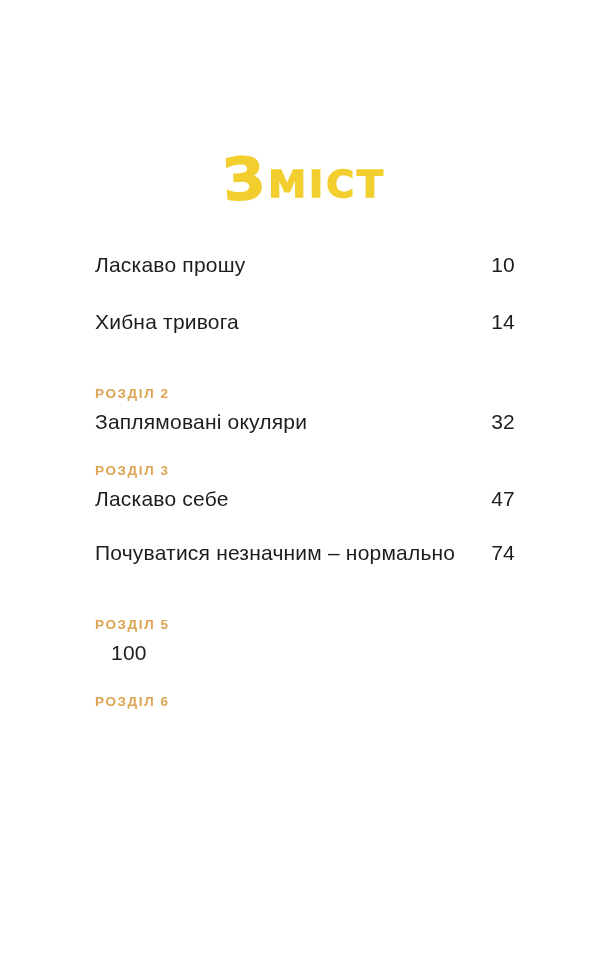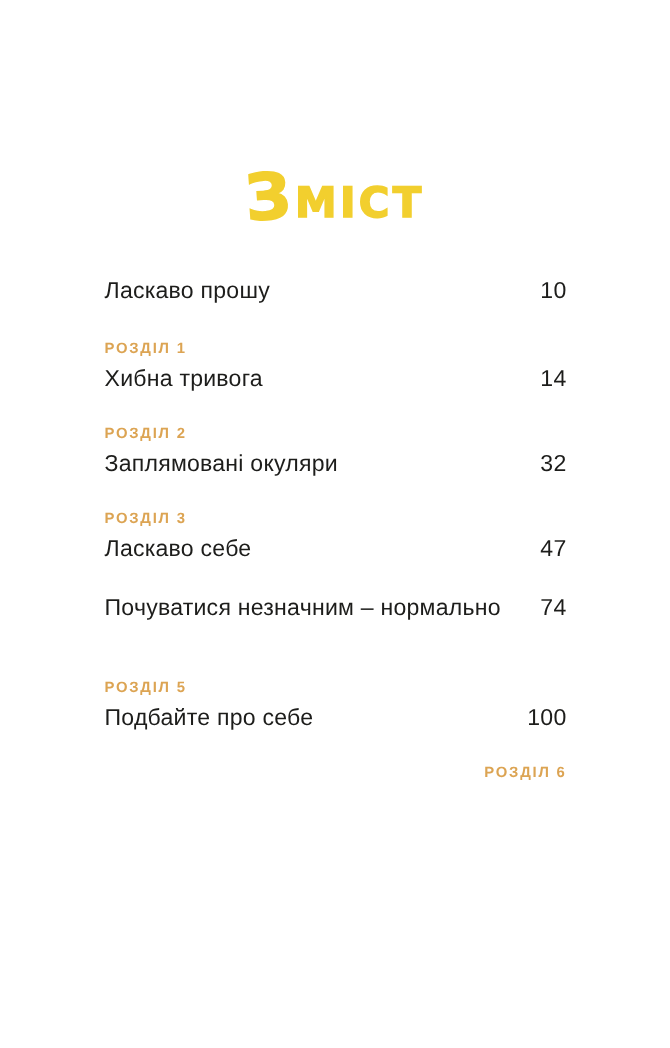--- a/index.html
+++ b/index.html
@@ -53,38 +53,37 @@
   }
   .entry { flex: 1 1 auto; }
   .pnum { flex: 0 0 auto; margin-left: 16px; }
   
   .intro   { top: 253px; }
   .sec-0   { top: 310px; }
   .sec-1   { top: 387px; }
   .sec-2   { top: 464px; }
   .sec-3   { top: 541px; }
   .sec-4   { top: 618px; }
-  .sec-5   { top: 695px; text-align: right; }
+  .sec-5   { top: 695px; }
 </style>
 </head>
 <body>
 
 <main>
 
   <h1 class="page-title"><span class="cap">З</span><span class="rest">МІСТ</span></h1>
 
   <div class="toc-block intro">
     <div class="row">
       <span class="entry">Ласкаво прошу</span>
       <span class="pnum">10</span>
     </div>
   </div>
 
   <section class="toc-block sec-0">
-    <div class="kicker">РОЗДІЛ 1</div>
     <div class="row">
       <span class="entry">Хибна тривога</span>
       <span class="pnum">14</span>
     </div>
   </section>
 
   <section class="toc-block sec-1">
     <div class="kicker">РОЗДІЛ 2</div>
     <div class="row">
       <span class="entry">Заплямовані окуляри</span>
@@ -103,21 +102,20 @@
   <section class="toc-block sec-3">
     <div class="row">
       <span class="entry">Почуватися незначним – нормально</span>
       <span class="pnum">74</span>
     </div>
   </section>
 
   <section class="toc-block sec-4">
     <div class="kicker">РОЗДІЛ 5</div>
     <div class="row">
-      <span class="entry">Подбайте про себе</span>
       <span class="pnum">100</span>
     </div>
   </section>
 
   <section class="toc-block sec-5">
     <div class="kicker">РОЗДІЛ 6</div>
   </section>
 
 </main>
 

